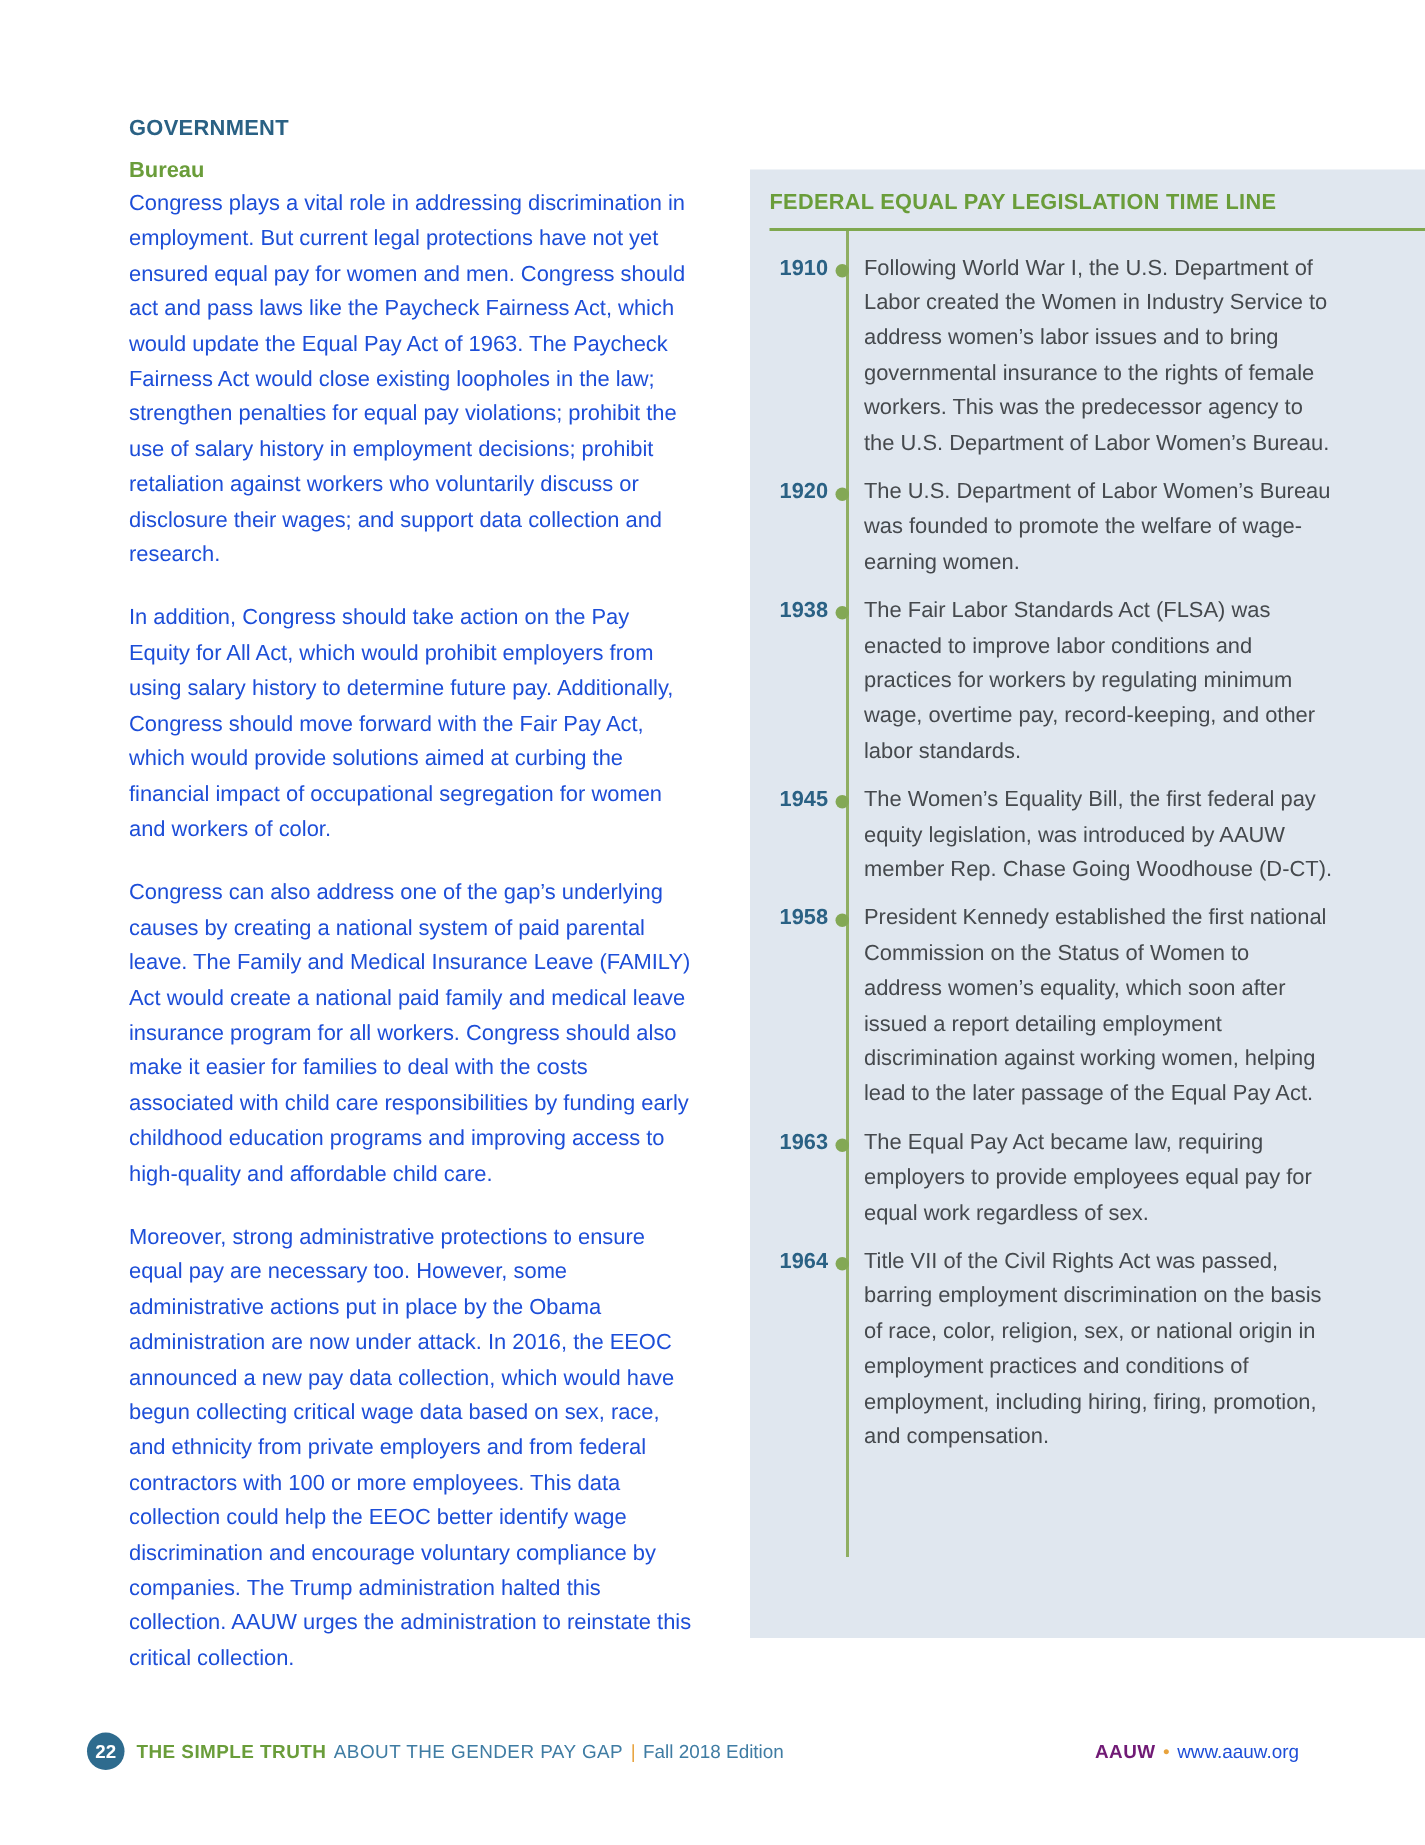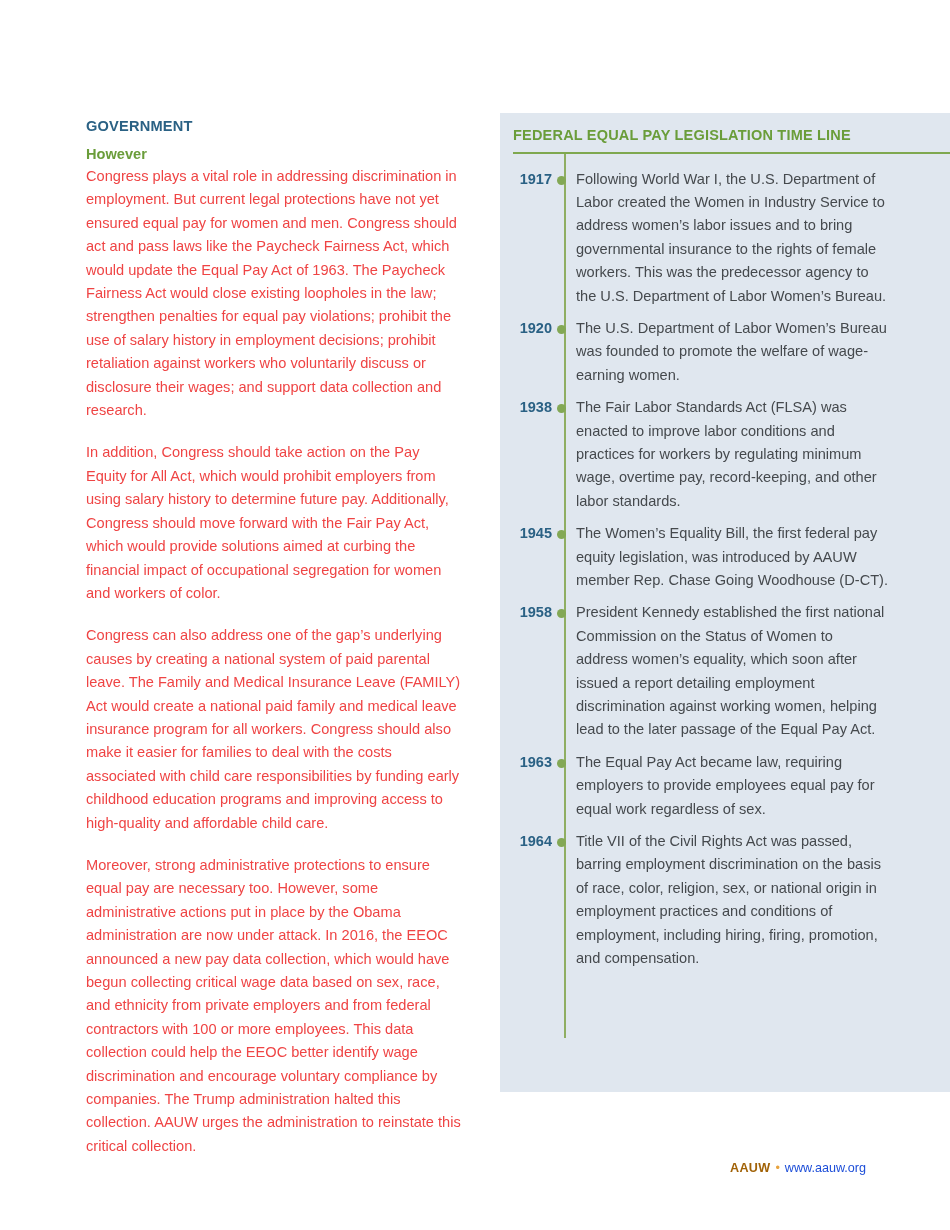--- a/index.html
+++ b/index.html
@@ -92,39 +92,38 @@
     color: #45494d;
     padding-right: 76px;
   }
 
   
   .article {
     position: absolute;
     left: 86px;
     top: 78px;
     width: 375px;
-    margin-top: 40px;
   }
   .section-heading {
     font-size: 14.6px;
     font-weight: bold;
     color: #2a6184;
     letter-spacing: 0.2px;
     margin: 0 0 12px 0;
   }
   .sub-heading {
     font-size: 14.6px;
     font-weight: bold;
     color: #6a9d3a;
     margin: 0 0 3px 0;
   }
   .article p {
     font-size: 14.6px;
     line-height: 23.4px;
-    color: #ef4444;
+    color: #1d4ed8;
     margin: 0 0 19px 0;
   }
 
   
   .footer {
     position: absolute;
     left: 0;
     top: 1155px;
     width: 950px;
     height: 40px;
@@ -176,53 +175,53 @@
     right: 84px;
     top: 0;
     display: flex;
     align-items: center;
     white-space: nowrap;
     height: 25px;
   }
   .footer-org {
     font-size: 12.6px;
     font-weight: bold;
-    color: #a16207;
+    color: #701a75;
     letter-spacing: 0.3px;
   }
   .footer-bullet {
     color: #e8a33d;
     font-size: 12.6px;
     margin: 0 5px;
   }
   .footer-url {
     font-size: 12.6px;
     color: #1d4ed8;
   }
 </style>
 </head>
 <body>
 
 <div class="article">
   <h2 class="section-heading">GOVERNMENT</h2>
-  <h3 class="sub-heading">However</h3>
+  <h3 class="sub-heading">Bureau</h3>
   <p>Congress plays a vital role in addressing discrimination in employment. But current legal protections have not yet ensured equal pay for women and men. Congress should act and pass laws like the Paycheck Fairness Act, which would update the Equal Pay Act of 1963. The Paycheck Fairness Act would close existing loopholes in the law; strengthen penalties for equal pay violations; prohibit the use of salary history in employment decisions; prohibit retaliation against workers who voluntarily discuss or disclosure their wages; and support data collection and research.</p>
   <p>In addition, Congress should take action on the Pay Equity for All Act, which would prohibit employers from using salary history to determine future pay. Additionally, Congress should move forward with the Fair Pay Act, which would provide solutions aimed at curbing the financial impact of occupational segregation for women and workers of color.</p>
   <p>Congress can also address one of the gap’s underlying causes by creating a national system of paid parental leave. The Family and Medical Insurance Leave (FAMILY) Act would create a national paid family and medical leave insurance program for all workers. Congress should also make it easier for families to deal with the costs associated with child care responsibilities by funding early childhood education programs and improving access to high-quality and affordable child care.</p>
   <p>Moreover, strong administrative protections to ensure equal pay are necessary too. However, some administrative actions put in place by the Obama administration are now under attack. In 2016, the EEOC announced a new pay data collection, which would have begun collecting critical wage data based on sex, race, and ethnicity from private employers and from federal contractors with 100 or more employees. This data collection could help the EEOC better identify wage discrimination and encourage voluntary compliance by companies. The Trump administration halted this collection. AAUW urges the administration to reinstate this critical collection.</p>
 </div>
 
 <aside class="timeline-panel">
   <div class="timeline-title">FEDERAL EQUAL PAY LEGISLATION TIME LINE</div>
   <div class="timeline-rule"></div>
   <div class="timeline-body">
     <div class="timeline-spine"></div>
 
     <div class="timeline-entry">
-      <div class="entry-year">1917</div>
+      <div class="entry-year">1910</div>
       <div class="entry-dot-cell">
         <span class="entry-dot"></span>
       </div>
       <div class="entry-text">Following World War I, the U.S. Department of Labor created the Women in Industry Service to address women’s labor issues and to bring governmental insurance to the rights of female workers. This was the predecessor agency to the U.S. Department of Labor Women’s Bureau.</div>
     </div>
 
     <div class="timeline-entry">
       <div class="entry-year">1920</div>
       <div class="entry-dot-cell">
         <span class="entry-dot"></span>
@@ -267,18 +266,25 @@
       <div class="entry-dot-cell">
         <span class="entry-dot"></span>
       </div>
       <div class="entry-text">Title VII of the Civil Rights Act was passed, barring employment discrimination on the basis of race, color, religion, sex, or national origin in employment practices and conditions of employment, including hiring, firing, promotion, and compensation.</div>
     </div>
 
   </div>
 </aside>
 
 <div class="footer">
+  <div class="footer-left">
+    <span class="page-badge">22</span>
+    <span class="footer-strong">THE SIMPLE TRUTH</span>
+    <span class="footer-mid">ABOUT THE GENDER PAY GAP</span>
+    <span class="footer-sep">|</span>
+    <span class="footer-edition">Fall 2018 Edition</span>
+  </div>
   <div class="footer-right">
     <span class="footer-org">AAUW</span>
     <span class="footer-bullet">•</span>
     <span class="footer-url">www.aauw.org</span>
   </div>
 </div>
 
 </body></html>

